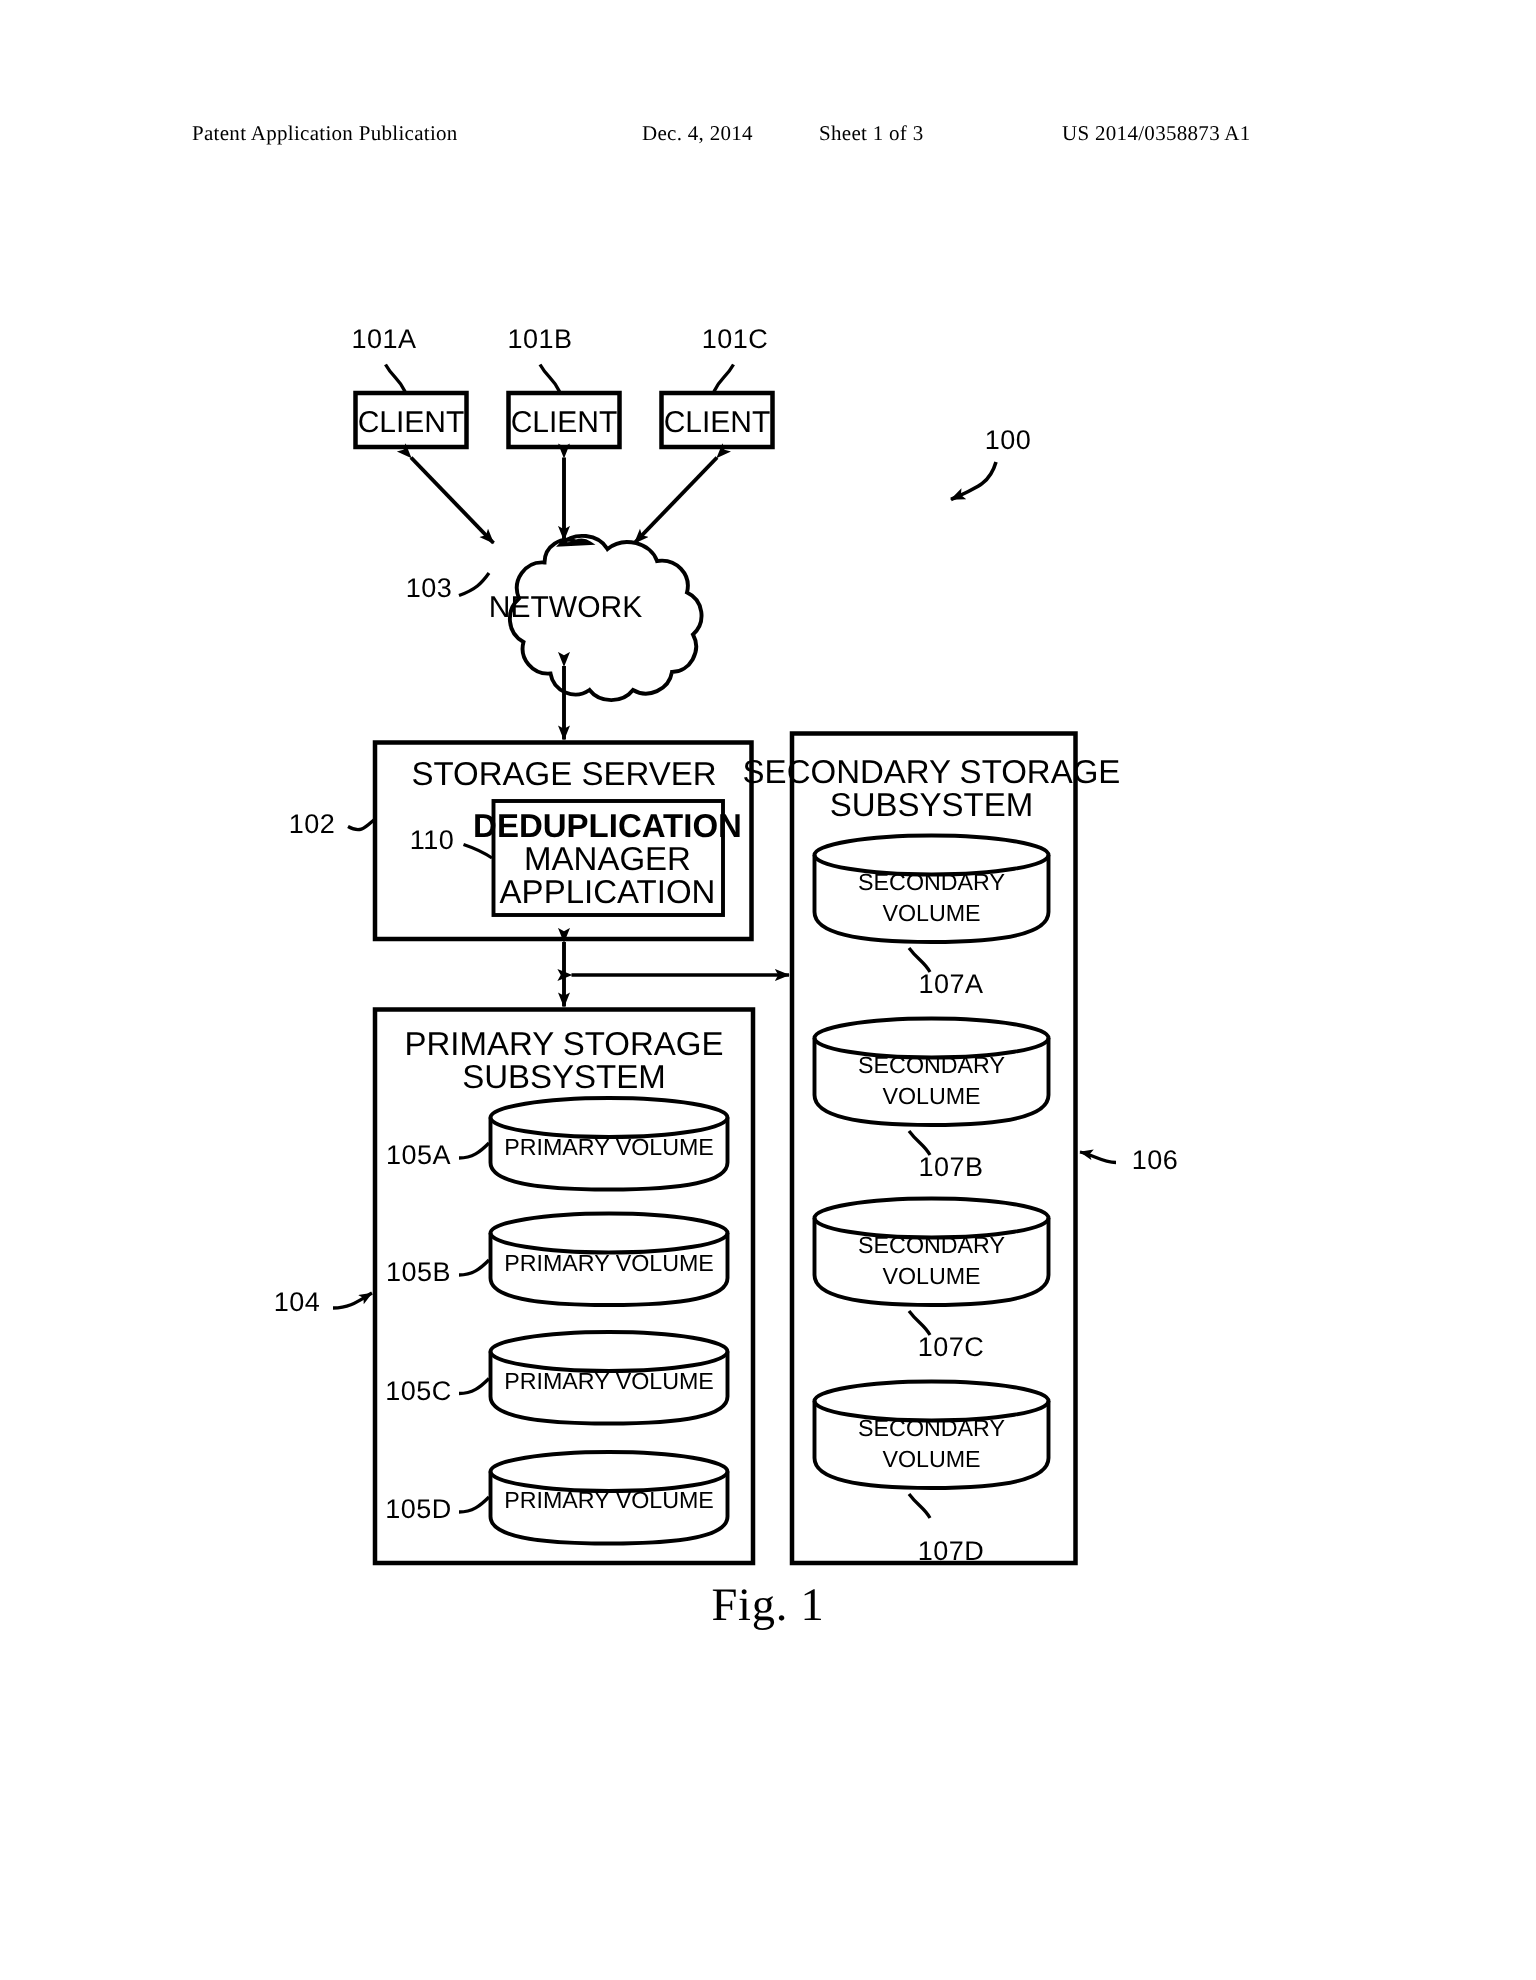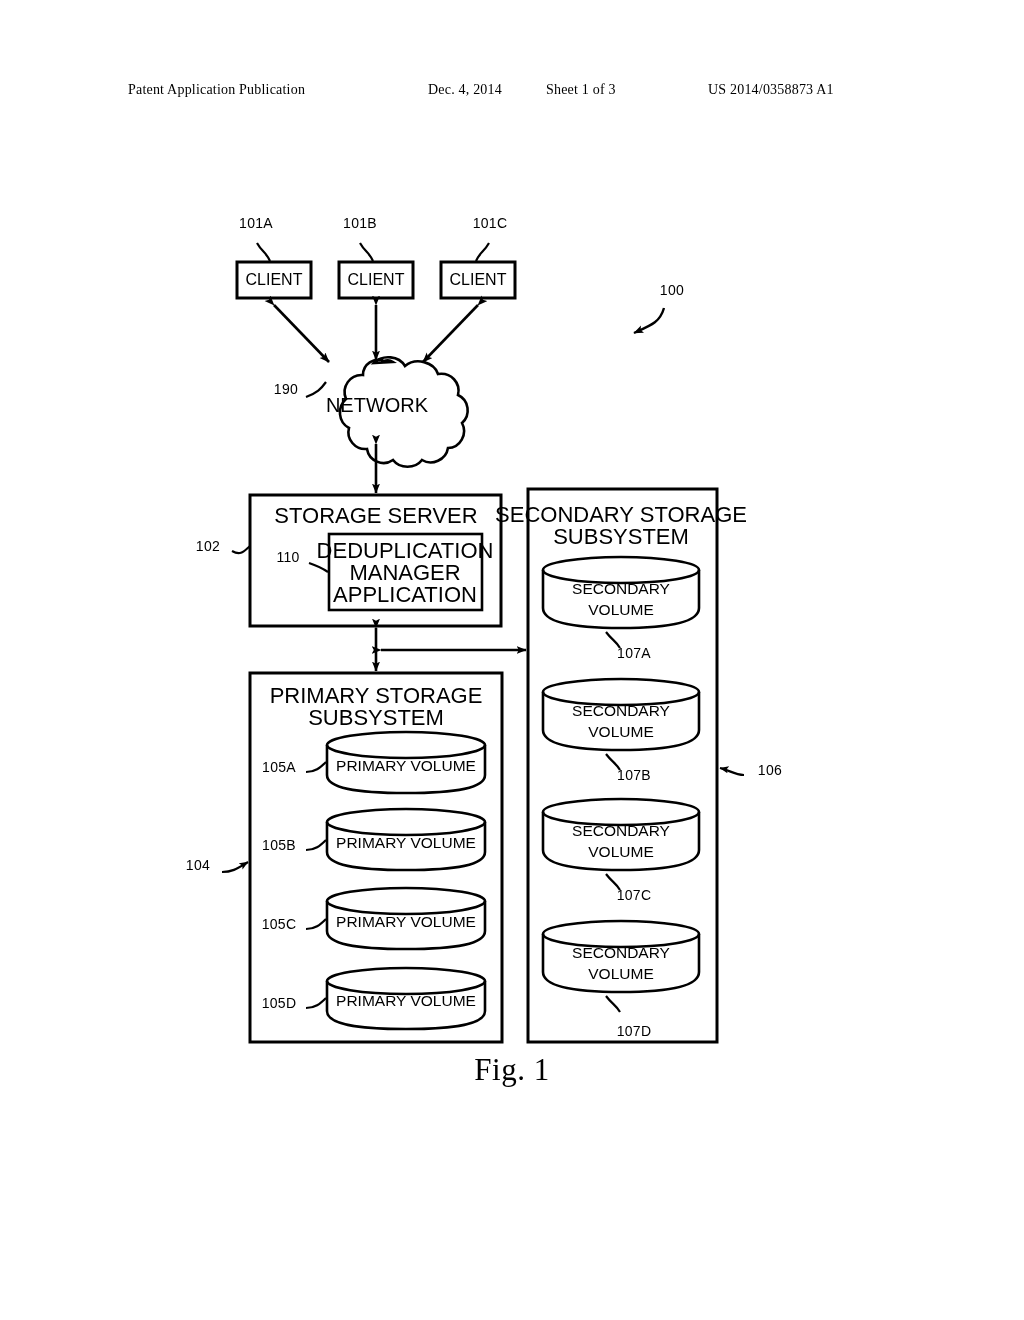--- a/index.html
+++ b/index.html
@@ -46,24 +46,24 @@
   
   .fig-text {
     position: absolute;
     font-family: "Liberation Sans", sans-serif;
     white-space: nowrap;
     line-height: 1.12;
     color: #000;
   }
   .t-center { transform: translateX(-50%); text-align: center; }
 
-  .ref-num  { font-size: 14px; letter-spacing: 0.3px; }
+  .ref-num  { font-size: 18px; letter-spacing: 0.3px; }
   .box-label{ font-size: 22px; }
   .cyl-label{ font-size: 15.5px; }
-  .client-label { font-size: 16px; }
+  .client-label { font-size: 20px; }
   .net-label { font-size: 20px; }
 
   .fig-caption {
     position: absolute;
     font-family: "Liberation Serif", serif;
     font-size: 31px;
     left: 512px;
     top: 1052px;
     transform: translateX(-50%);
     letter-spacing: 0.5px;
@@ -195,27 +195,27 @@
   <div class="fig-text ref-num t-center" style="left:256px; top:216px;">101A</div>
   <div class="fig-text ref-num t-center" style="left:360px; top:216px;">101B</div>
   <div class="fig-text ref-num t-center" style="left:490px; top:216px;">101C</div>
 
   <div class="fig-text client-label t-center" style="left:274px; top:271px;">CLIENT</div>
   <div class="fig-text client-label t-center" style="left:376px; top:271px;">CLIENT</div>
   <div class="fig-text client-label t-center" style="left:478px; top:271px;">CLIENT</div>
 
   <div class="fig-text ref-num t-center" style="left:672px; top:283px;">100</div>
 
-  <div class="fig-text ref-num t-center" style="left:286px; top:382px;">190</div>
+  <div class="fig-text ref-num t-center" style="left:286px; top:382px;">103</div>
   <div class="fig-text net-label t-center" style="left:377px; top:394px;">NETWORK</div>
 
   <div class="fig-text ref-num t-center" style="left:208px; top:539px;">102</div>
   <div class="fig-text box-label t-center" style="left:376px; top:504px;">STORAGE SERVER</div>
   <div class="fig-text ref-num t-center" style="left:288px; top:550px;">110</div>
-  <div class="fig-text box-label t-center" style="left:405px; top:539px;">DEDUPLICATION</div>
+  <div class="fig-text box-label t-center" style="left:405px; top:539px;font-weight:bold;">DEDUPLICATION</div>
   <div class="fig-text box-label t-center" style="left:405px; top:561px;">MANAGER</div>
   <div class="fig-text box-label t-center" style="left:405px; top:583px;">APPLICATION</div>
 
   <div class="fig-text ref-num t-center" style="left:198px; top:858px;">104</div>
   <div class="fig-text box-label t-center" style="left:376px; top:684px;">PRIMARY STORAGE</div>
   <div class="fig-text box-label t-center" style="left:376px; top:706px;">SUBSYSTEM</div>
 
   <div class="fig-text ref-num t-center" style="left:279px; top:760px;">105A</div>
   <div class="fig-text cyl-label t-center" style="left:406px; top:757px;">PRIMARY VOLUME</div>
 

